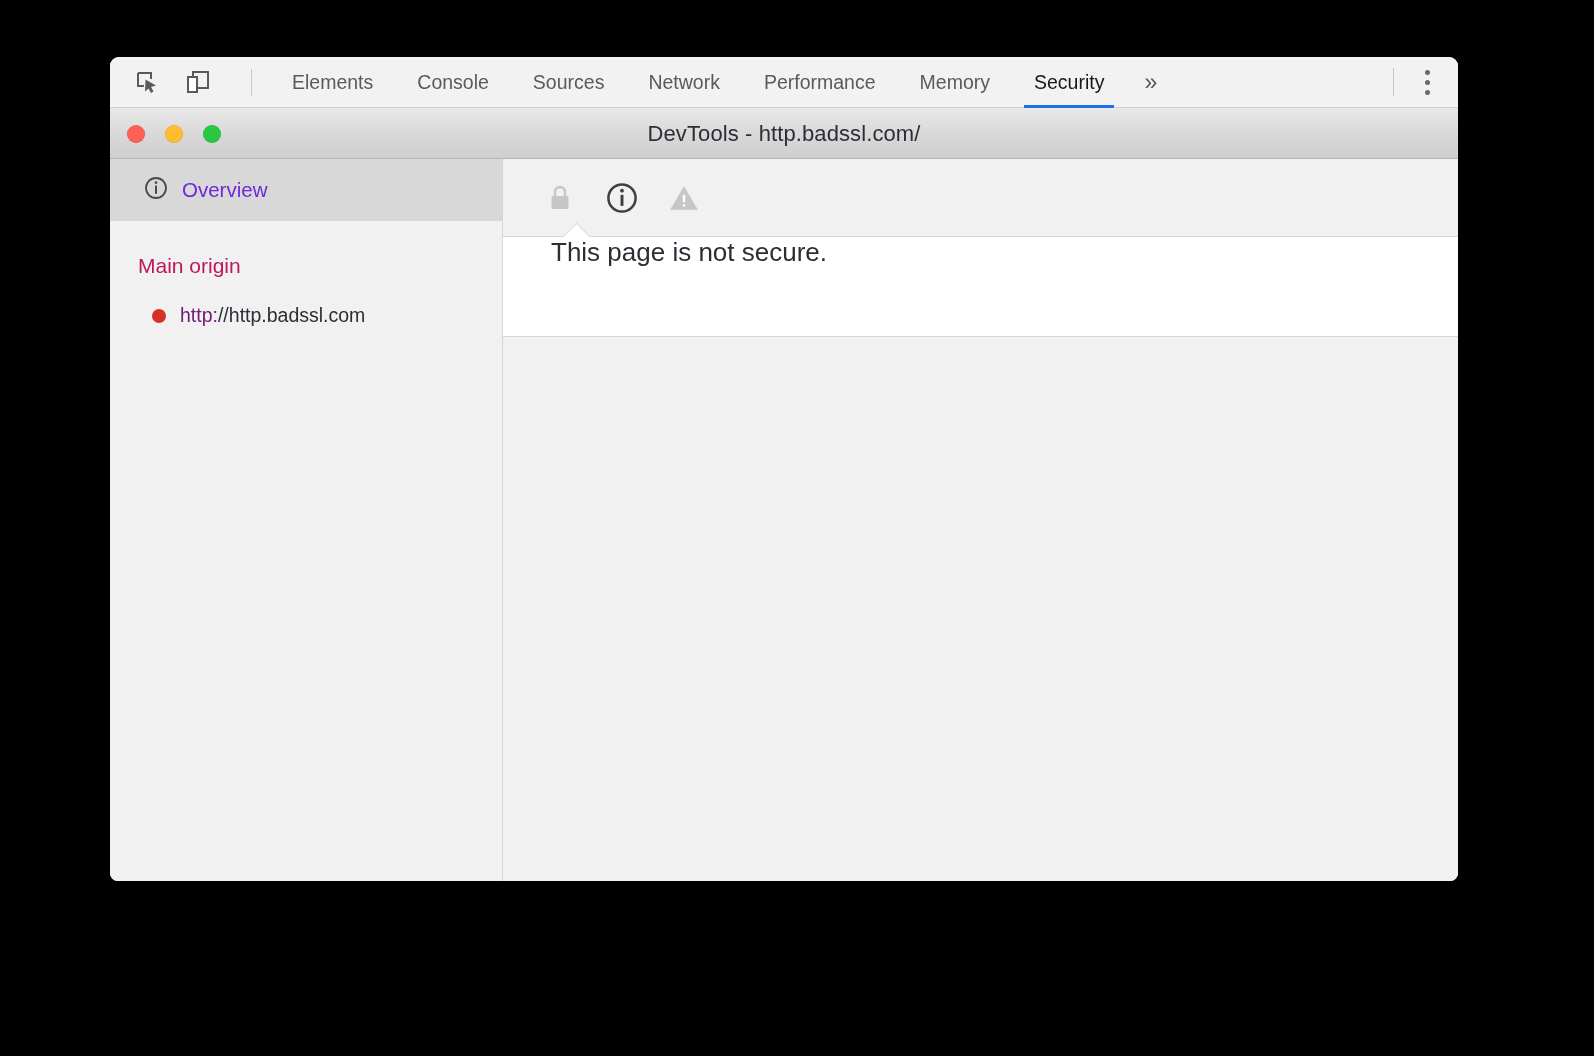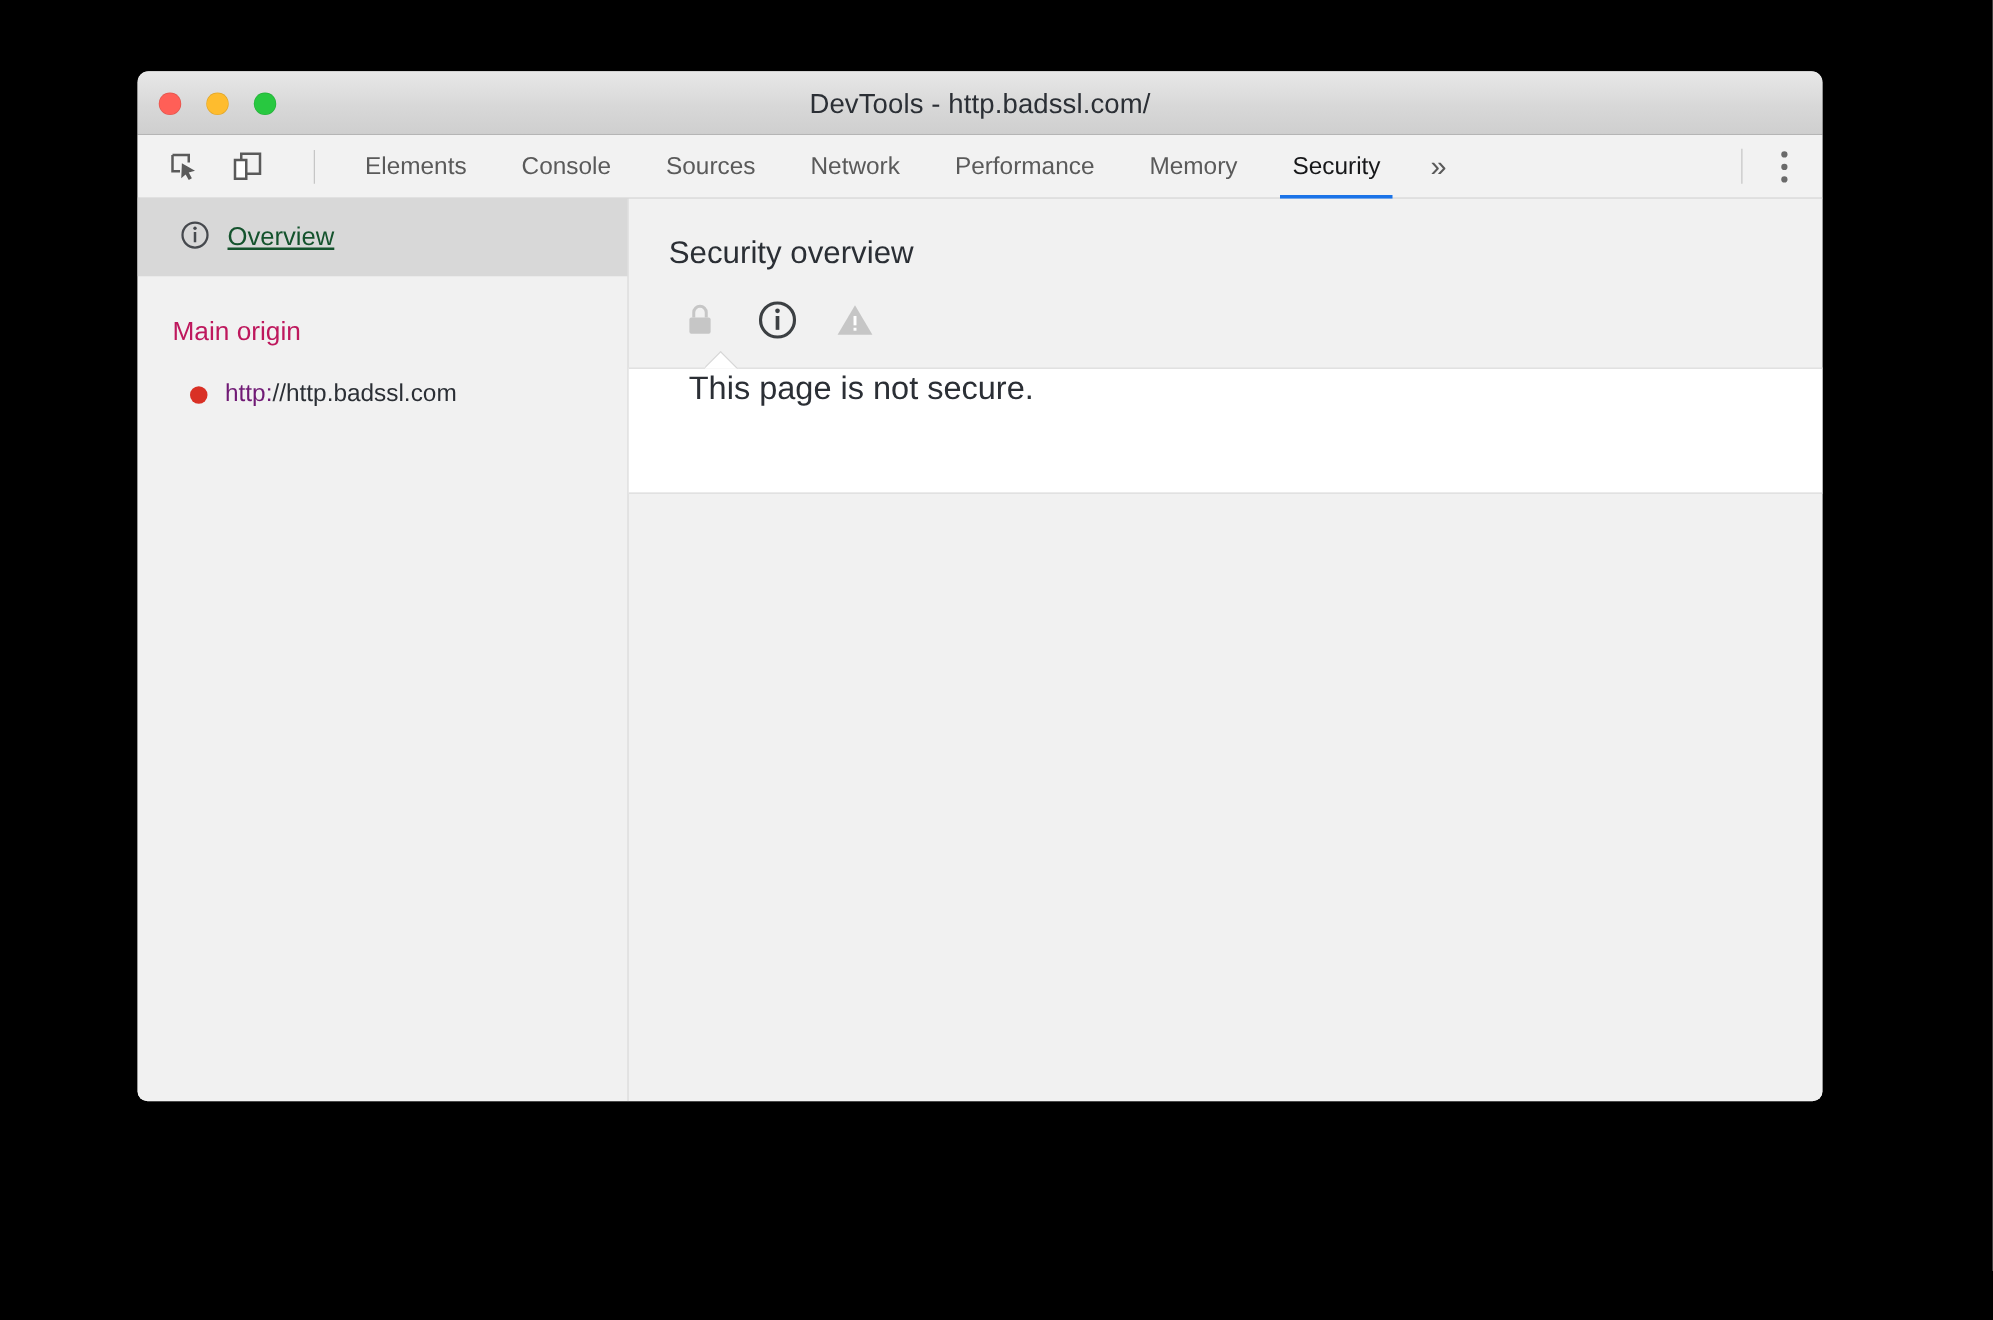--- a/index.html
+++ b/index.html
@@ -86,21 +86,21 @@
     background:#f1f1f1;
     border-right:1px solid #d5d5d5;
   }
   #overview-row {
     height:62px;
     background:#d8d8d8;
     display:flex; align-items:center;
     padding-left:34px; gap:14px;
     cursor:default;
   }
-  #overview-row .label { font-size:20.5px; color:#14532d;text-decoration:underline; }
+  #overview-row .label { font-size:20.5px; color:#6d28d9; }
   #origin-section { padding-top:33px; }
   #main-origin-label {
     font-size:21px; color:#be185d;
     padding-left:28px; padding-bottom:26px;
   }
   .origin-row {
     display:flex; align-items:center; gap:14px;
     padding-left:42px;
     font-size:19.5px;
     cursor:default;
@@ -150,29 +150,20 @@
   #explanation-text {
     font-size:26px; color:#2b2f35;
     padding-left:48px;
   }
 </style>
 </head>
 <body>
 
 <div id="window">
 
-  <div id="titlebar">
-    <div id="traffic">
-      <span class="light red"></span>
-      <span class="light yellow"></span>
-      <span class="light green"></span>
-    </div>
-    <div id="window-title">DevTools - http.badssl.com/</div>
-  </div>
-
   <div id="tabstrip">
     <div id="tool-icons">
       <div class="tool-btn">
         <svg width="24" height="24" viewBox="0 0 24 24">
           <path d="M3 3 H16 V9" fill="none" stroke="#5a5a5a" stroke-width="2"></path>
           <path d="M3 3 V16 H9" fill="none" stroke="#5a5a5a" stroke-width="2"></path>
           <path d="M10.5 9.5 L21 15.5 L16 17 L18.5 21.5 L16 23 L13.5 18.5 L10 21.5 Z" fill="#5a5a5a"></path>
         </svg>
       </div>
       <div class="tool-btn">
@@ -198,20 +189,29 @@
     <div id="tab-right">
       <span id="right-sep"></span>
       <div id="kebab">
         <i></i>
           <i></i>
           <i></i>
       </div>
     </div>
   </div>
 
+  <div id="titlebar">
+    <div id="traffic">
+      <span class="light red"></span>
+      <span class="light yellow"></span>
+      <span class="light green"></span>
+    </div>
+    <div id="window-title">DevTools - http.badssl.com/</div>
+  </div>
+
   <div id="body">
 
     <div id="sidebar">
       <div id="overview-row">
         <span>
           <svg width="24" height="24" viewBox="0 0 24 24">
             <circle cx="12" cy="12" r="10" fill="none" stroke="#46494e" stroke-width="1.8"></circle>
             <circle cx="12" cy="6.6" r="1.35" fill="#46494e"></circle>
             <rect x="11" y="9.6" width="2" height="8.2" fill="#46494e"></rect>
           </svg>
@@ -222,21 +222,20 @@
       <div id="origin-section">
         <div id="main-origin-label">Main origin</div>
         <div class="origin-row">
           <span class="origin-dot"></span>
           <span><span class="origin-scheme">http:</span><span class="origin-host">//http.badssl.com</span></span>
         </div>
       </div>
     </div>
 
     <div id="main">
-      <div id="main-title">Security overview</div>
 
       <div id="state-icons">
         <div class="state-icon">
           <svg width="26" height="28" viewBox="0 0 26 28">
             <path d="M8 12 V8 a5 5 0 0 1 10 0 V12" fill="none" stroke="#c6c6c6" stroke-width="2.4"></path>
             <rect x="4.5" y="12" width="17" height="13" rx="1.6" fill="#c6c6c6"></rect>
           </svg>
         </div>
         <div class="state-icon">
           <svg width="32" height="32" viewBox="0 0 24 24">

